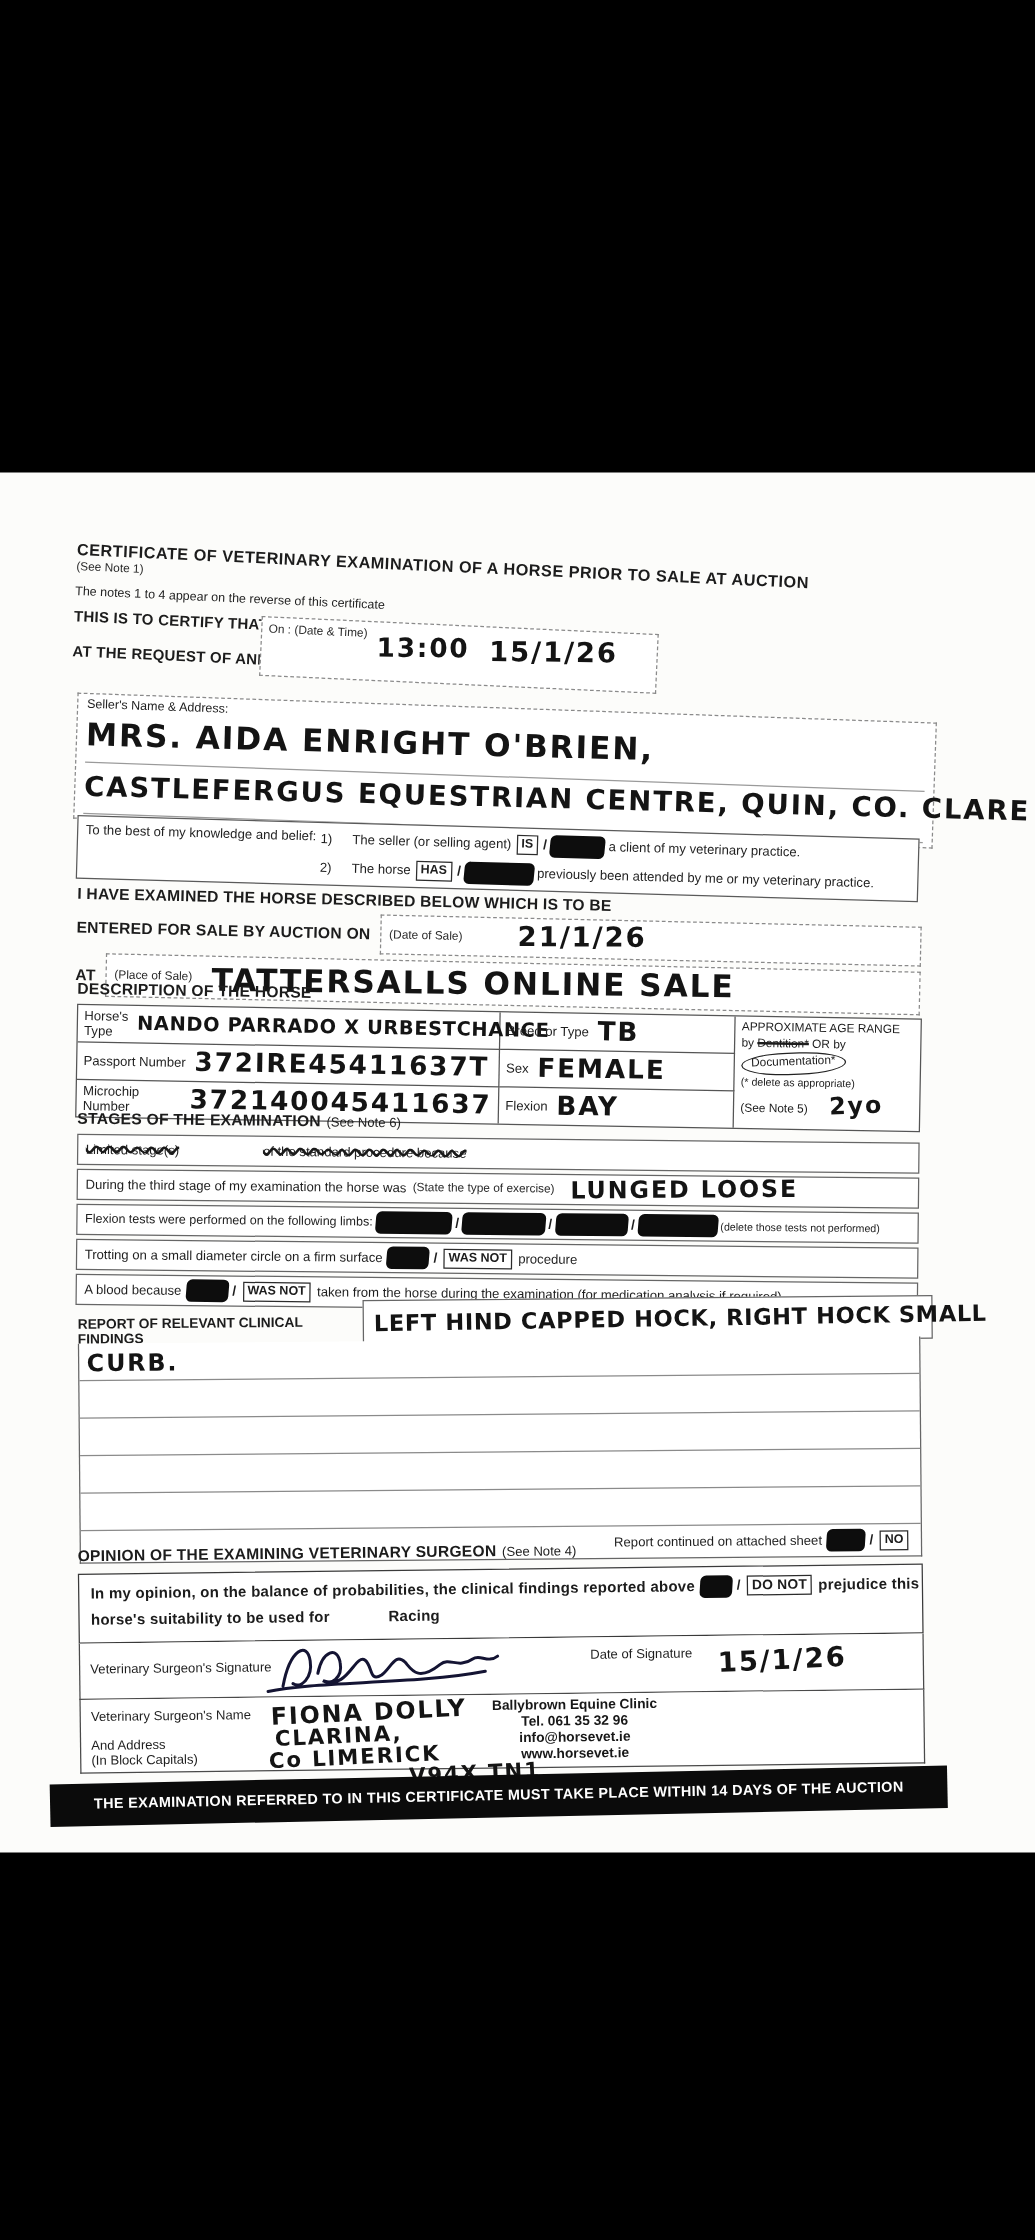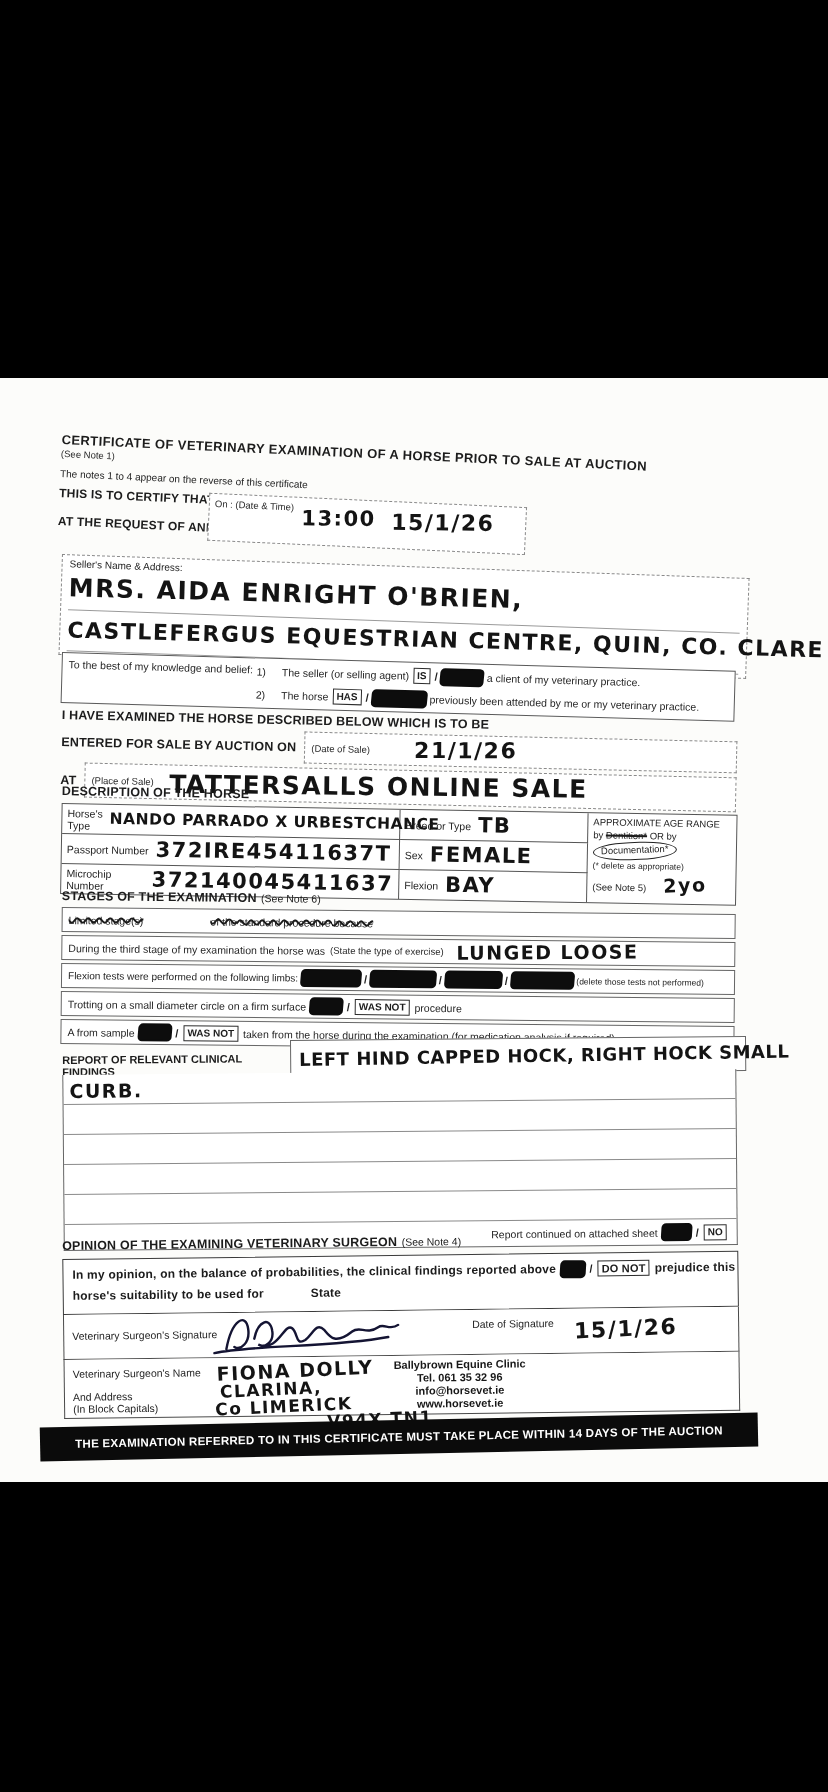--- a/index.html
+++ b/index.html
@@ -230,21 +230,21 @@
       <span class="t8">(delete those tests not performed)</span>
     </div>
     <div class="srow" style="width:660px">
       <span class="t105">Trotting on a small diameter circle on a firm surface</span>
       <span class="redacted">WAS</span>
       <span class="slash">/</span>
       <span class="boxed">WAS NOT</span>
       <span class="t105">procedure</span>
     </div>
     <div class="srow" style="width:660px">
-      <span class="t105">A from sample</span>
+      <span class="t105">A blood because</span>
       <span class="redacted">WAS</span>
       <span class="slash">/</span>
       <span class="boxed">WAS NOT</span>
       <span class="t105">taken from the horse during the examination (for medication analysis if required).</span>
     </div>
   </section>
 
   <section class="sec sec-findings" style="height:190px">
     <div class="f-label b11">REPORT OF RELEVANT CLINICAL FINDINGS</div>
     <div class="f-strip">
@@ -275,21 +275,21 @@
     <div class="op-box">
       <div class="op-line b12">
         <span>In my opinion, on the balance of probabilities, the clinical findings reported above</span>
         <span class="redacted">DO</span>
         <span class="slash">/</span>
         <span class="boxed" style="font-size:11px">DO NOT</span>
         <span>prejudice this</span>
       </div>
       <div class="op-line b12" style="margin-top:6px">
         <span>horse's suitability to be used for</span>
-        <span style="margin-left:42px">State</span>
+        <span style="margin-left:42px">Racing</span>
       </div>
     </div>
     <div class="sig-row">
       <span class="t105 abs" style="left:8px;top:15px">Veterinary Surgeon's Signature</span>
       <svg class="sig-svg" width="190" height="56" viewBox="0 0 190 56">
         <path d="M14 44 C20 14, 34 8, 36 24 C38 38, 28 46, 22 42 M42 34 C46 16, 58 12, 60 26 C62 38, 52 44, 46 40 C66 48, 72 18, 80 24 C86 29, 83 42, 93 36 C101 30, 104 18, 112 26 C117 32, 122 42, 140 28 C148 22, 154 32, 166 24 C172 20, 178 28, 186 22 M2 48 C40 40, 120 44, 176 34" fill="none" stroke="#141433" stroke-width="2.4" stroke-linecap="round"></path>
       </svg>
       <span class="t105 abs" style="left:408px;top:8px">Date of Signature</span>
       <span class="hand h22 abs" style="left:510px;top:10px;transform:rotate(-2deg)">15/1/26</span>
     </div>

